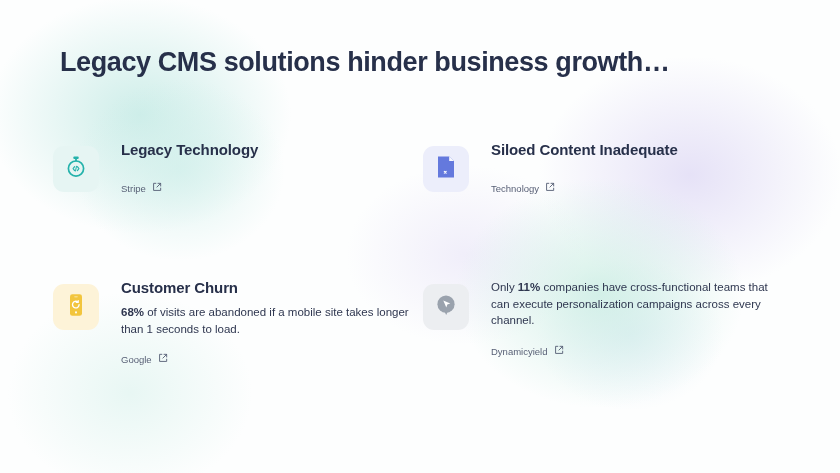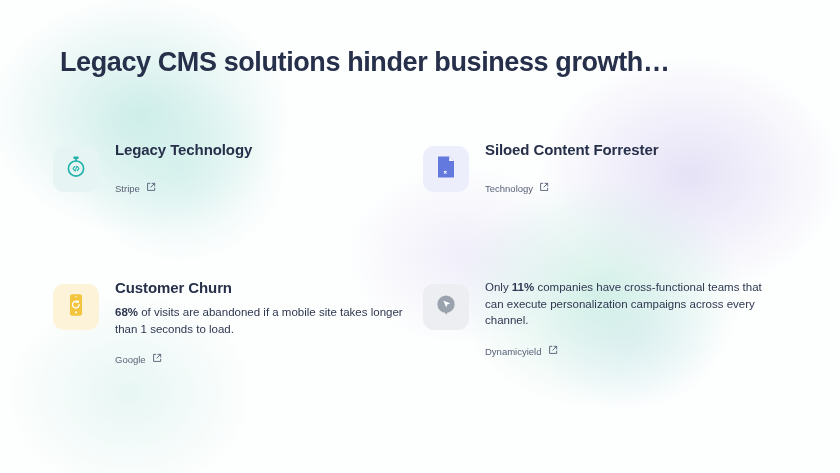--- a/index.html
+++ b/index.html
@@ -83,21 +83,21 @@
     top: 140px;
     width: 740px;
     display: grid;
     grid-template-columns: 370px 370px;
     grid-template-rows: 138px 138px;
   }
 
   .card {
     display: flex;
     align-items: flex-start;
-    gap: 16px;
+    gap: 22px;
   }
 
   .card-icon {
     flex: 0 0 auto;
     width: 46px;
     height: 46px;
     border-radius: 11px;
     display: flex;
     align-items: center;
     justify-content: center;
@@ -188,21 +188,21 @@
         <div class="card-icon icon-bg-blue">
           <span>
             <svg width="24" height="26" viewBox="0 0 24 26" fill="none">
               <path d="M4 2.4h11.2L20 7.1v16.5H4z" fill="#6479dd"></path>
               <path d="M15.2 2.4 20 7.1h-4.8z" fill="#ffffff" fill-opacity="0.95"></path>
               <path d="M10.3 17.3l1.9 1.9M12.2 17.3l-1.9 1.9" stroke="#ffffff" stroke-width="1.15" stroke-linecap="round"></path>
             </svg>
           </span>
         </div>
         <div class="card-body">
-          <div class="card-title">Siloed Content Forrester</div>
+          <div class="card-title">Siloed Content Inadequate</div>
           <div class="card-source">
             <span>Technology</span>
             <span class="ext-icon">
               <svg width="10" height="10" viewBox="0 0 12 12" fill="none">
                 <path d="M4.6 1.6H1.9v8.5h8.5V7.4" stroke="#575f75" stroke-width="1.1" stroke-linecap="round" stroke-linejoin="round"></path>
                 <path d="M7.2 1.6h3.2v3.2" stroke="#575f75" stroke-width="1.1" stroke-linecap="round" stroke-linejoin="round"></path>
                 <path d="M10.4 1.6 5.9 6.1" stroke="#575f75" stroke-width="1.1" stroke-linecap="round"></path>
               </svg>
             </span>
           </div>

